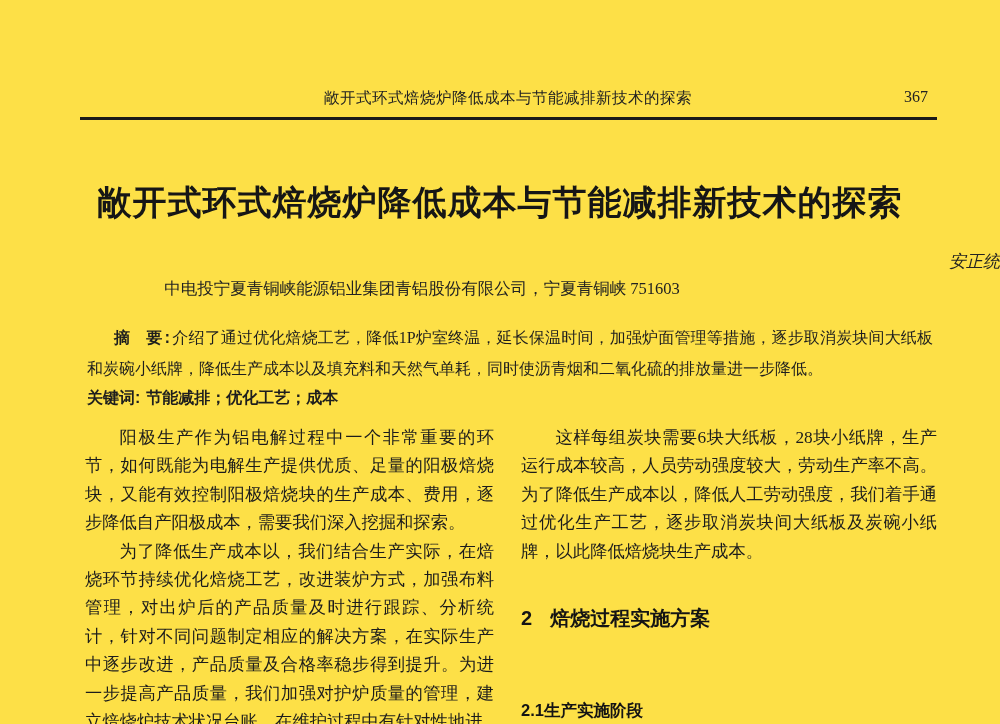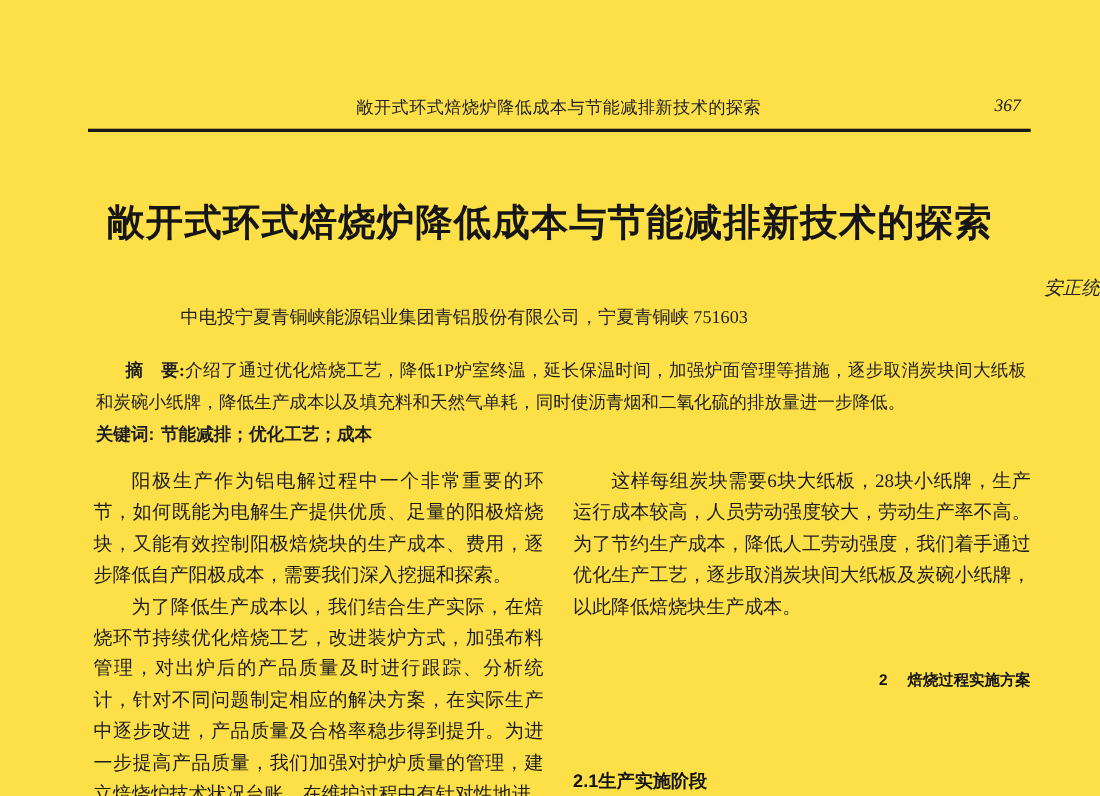--- a/index.html
+++ b/index.html
@@ -20,21 +20,21 @@
     position: absolute; left: 80px; top: 88px; width: 856px; height: 22px;
   }
   .running-title {
     position: absolute; left: 0; right: 0; top: 0;
     text-align: center;
     font-size: 15.5px; letter-spacing: 0.5px;
     color: #222;
   }
   .page-number {
     position: absolute; right: 8px; top: 0;
-    font-size: 16px; color: #222; font-style: italic;
+    font-size: 16px; color: #222;
   }
   .header-rule {
     position: absolute; left: 80px; top: 117px; width: 857px; height: 3px;
     background: #1a1a1a;
   }
   
   .title {
     position: absolute; left: 0; top: 180px; width: 1000px; margin: 0;
     text-align: center;
     font-size: 34px; font-weight: bold; letter-spacing: 1px;
@@ -50,40 +50,39 @@
     text-align: center;
     font-size: 16.5px; color: #222;
   }
   
   .abstract-block {
     position: absolute; left: 87px; top: 323px; width: 846px;
     font-size: 16px; line-height: 29px;
   }
   .abstract-block p { margin: 0; text-align: justify; }
   .abstract { text-indent: 27px; }
-  .abs-label { font-weight: bold; font-family: Liberation Serif, serif; }
+  .abs-label { font-weight: bold; font-family: Liberation Mono, monospace; }
   .keywords { font-weight: bold; font-family: Liberation Sans, sans-serif; }
   .kw-text { margin-left: 6px; }
   
   .col {
     position: absolute; top: 424px;
     font-size: 17.3px; line-height: 28.4px;
     color: #1c1c1c;
   }
   .col p {
     margin: 0; text-align: justify; text-indent: 2em;
   }
   .col-left  { left: 85px;  width: 409px; }
   .col-right { left: 521px; width: 416px; }
   .section-heading {
     margin: 38px 0 0 0;
-    font-size: 14px; font-weight: bold;
+    font-size: 20px; font-weight: bold;
     font-family: "Liberation Sans", sans-serif;
     color: #141414;
-    text-align: right;
   }
   .section-heading .sec-num { margin-right: 18px; }
   .subsection-heading {
     margin: 64px 0 0 0;
     font-size: 16.5px; font-weight: bold;
     font-family: "Liberation Sans", sans-serif;
     color: #141414;
   }
   .subsection-heading .sec-num { }
 </style>
@@ -106,18 +105,18 @@
     <p class="abstract"><b class="abs-label">摘　要:</b><span>介绍了通过优化焙烧工艺，降低1P炉室终温，延长保温时间，加强炉面管理等措施，逐步取消炭块间大纸板和炭碗小纸牌，降低生产成本以及填充料和天然气单耗，同时使沥青烟和二氧化硫的排放量进一步降低。</span></p>
     <p class="keywords"><b>关键词:</b><span class="kw-text">节能减排；优化工艺；成本</span></p>
   </div>
 
   <div class="col col-left">
     <p>阳极生产作为铝电解过程中一个非常重要的环节，如何既能为电解生产提供优质、足量的阳极焙烧块，又能有效控制阳极焙烧块的生产成本、费用，逐步降低自产阳极成本，需要我们深入挖掘和探索。</p>
     <p>为了降低生产成本以，我们结合生产实际，在焙烧环节持续优化焙烧工艺，改进装炉方式，加强布料管理，对出炉后的产品质量及时进行跟踪、分析统计，针对不同问题制定相应的解决方案，在实际生产中逐步改进，产品质量及合格率稳步得到提升。为进一步提高产品质量，我们加强对护炉质量的管理，建立焙烧炉技术状况台账，在维护过程中有针对性地进</p>
   </div>
 
   <div class="col col-right">
-    <p>这样每组炭块需要6块大纸板，28块小纸牌，生产运行成本较高，人员劳动强度较大，劳动生产率不高。为了节约生产成本，降低人工劳动强度，我们着手通过优化生产工艺，逐步取消炭块间大纸板及炭碗小纸牌，以此降低焙烧块生产成本。</p>
+    <p>这样每组炭块需要6块大纸板，28块小纸牌，生产运行成本较高，人员劳动强度较大，劳动生产率不高。为了降低生产成本以，降低人工劳动强度，我们着手通过优化生产工艺，逐步取消炭块间大纸板及炭碗小纸牌，以此降低焙烧块生产成本。</p>
     <h2 class="section-heading"><span class="sec-num">2</span><span>焙烧过程实施方案</span></h2>
     <h3 class="subsection-heading"><span class="sec-num">2.1</span><span>生产实施阶段</span></h3>
   </div>
 
 </div>
 
 </body></html>

